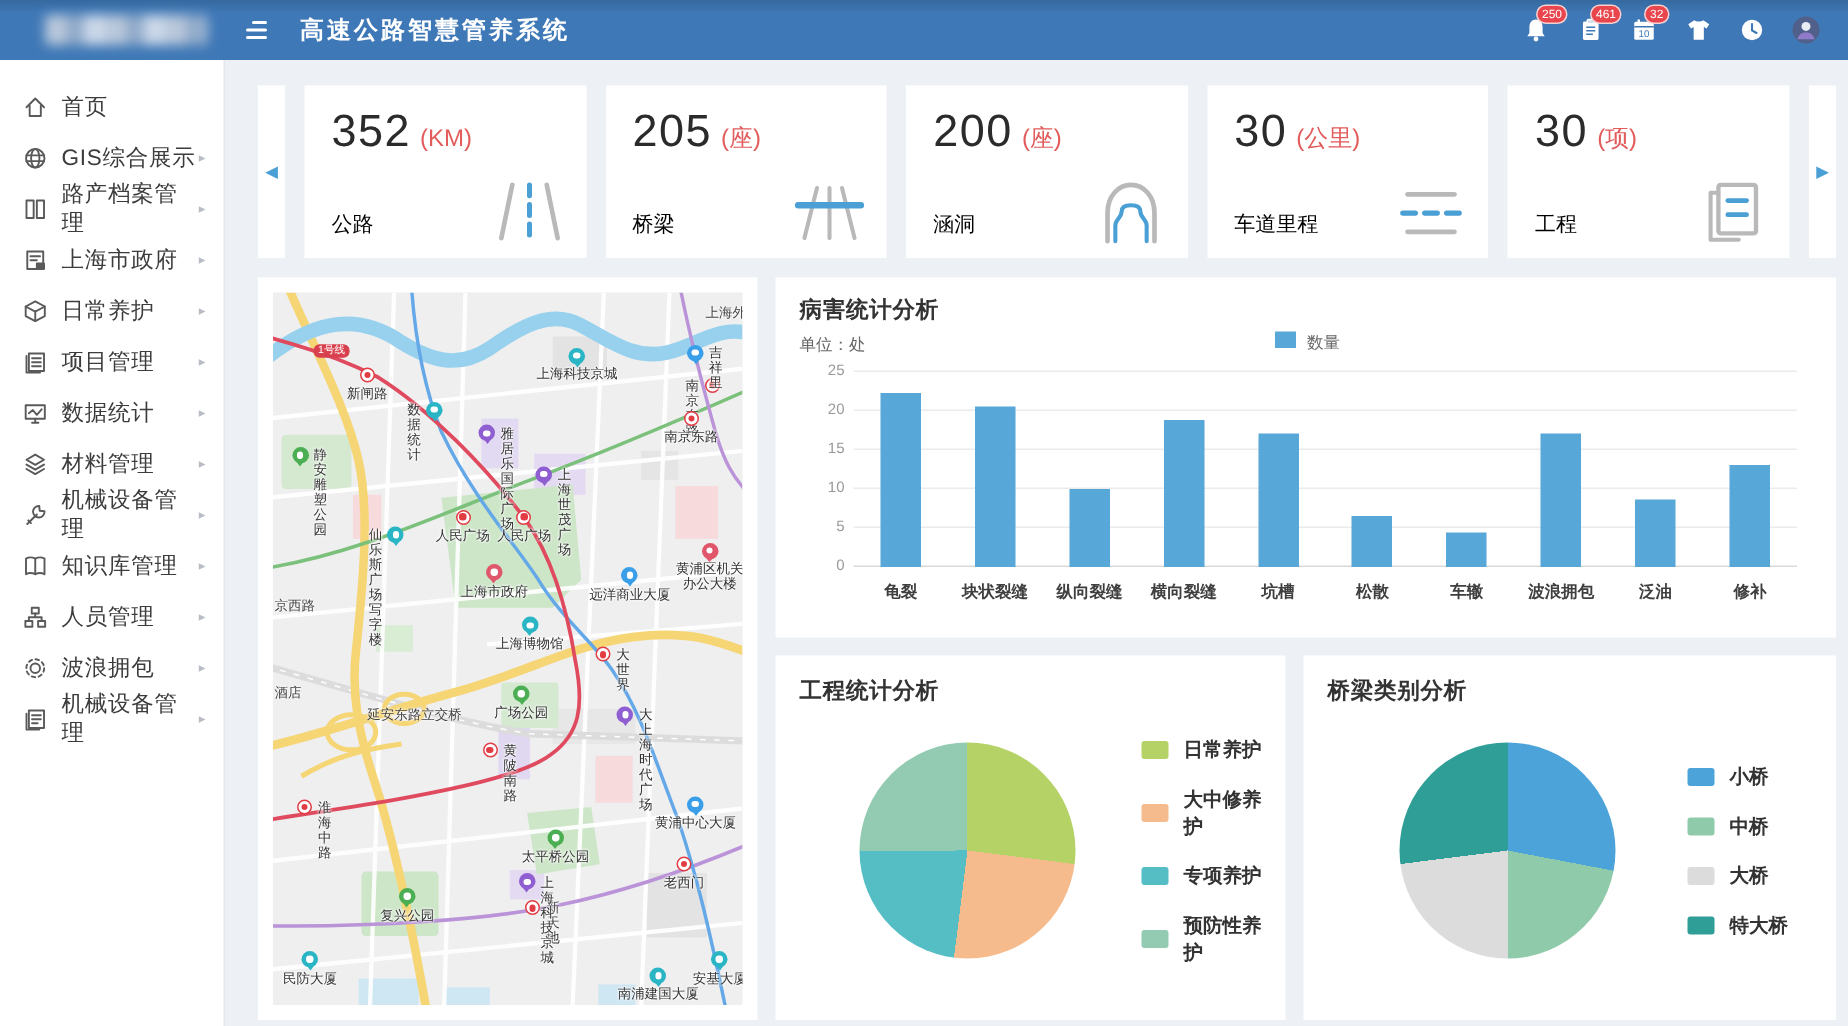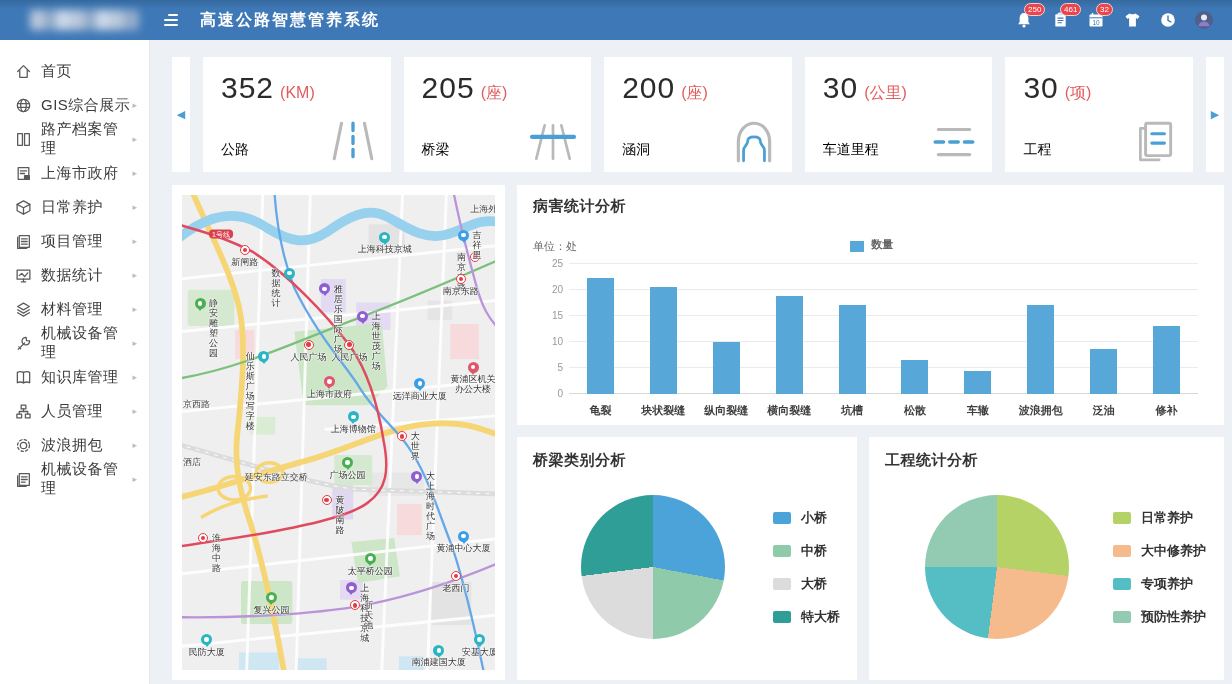--- a/index.html
+++ b/index.html
@@ -46,23 +46,23 @@
   .card-icon{position:absolute;right:14px;bottom:9px;width:48px;height:44px;}
 
   .grid{display:grid;grid-template-columns:333px 340px 355px;grid-template-rows:240px 243px;gap:12px 12px;}
   .panel{background:#fff;}
   .map-panel{grid-row:1/3;padding:10px;}
   .bar-panel{grid-column:2/4;padding:12px 16px 8px;}
   .pie-panel{padding:14px 16px;}
   .panel-title{font-size:15px;font-weight:bold;color:#333;letter-spacing:.5px;}
 
   
-  .chart-meta{position:relative;height:20px;margin-top:20px;}
+  .chart-meta{position:relative;height:20px;margin-top:4px;}
   .unit-label{font-size:11px;color:#666;}
-  .bar-legend{position:absolute;left:47%;top:1px;display:flex;align-items:flex-end;gap:7px;font-weight:bold;}
+  .bar-legend{position:absolute;left:47%;top:1px;display:flex;align-items:flex-start;gap:7px;}
   .bar-legend i{width:14px;height:11px;display:inline-block;}
   .bar-legend span{font-size:11px;color:#666;}
   .plot{position:relative;height:130px;margin:8px 10px 0 36px;}
   .gridline{position:absolute;left:0;right:0;height:0;border-top:1px solid #ebebeb;}
   .gridline.zero{border-top-color:#d9d9d9;}
   .gridline>span{position:absolute;left:-28px;top:-6px;width:22px;text-align:right;font-size:10px;color:#999;}
   .bars{position:absolute;left:0;right:0;top:0;bottom:0;display:flex;align-items:flex-end;}
   .bar-col{flex:1;display:flex;justify-content:center;align-items:flex-end;height:100%;}
   .bar{width:27px;}
   .xlabels{display:flex;margin:9px 10px 0 36px;}
@@ -617,20 +617,45 @@
           <span>坑槽</span>
           <span>松散</span>
           <span>车辙</span>
           <span>波浪拥包</span>
           <span>泛油</span>
           <span>修补</span>
         </div>
     </div>
 
     <div class="panel pie-panel">
+      <div class="panel-title">工程统计分析</div>
+      <div class="pie-wrap">
+        <div class="pie pie-2" id="pie2" style="background: conic-gradient(rgb(181, 210, 102) 0deg, rgb(181, 210, 102) 97.2deg, rgb(246, 187, 140) 97.2deg, rgb(246, 187, 140) 187.2deg, rgb(85, 190, 197) 187.2deg, rgb(85, 190, 197) 270deg, rgb(146, 203, 177) 270deg, rgb(146, 203, 177) 360deg);"></div>
+        <div class="pie-legend leg-2" id="leg2">
+            <div class="leg-item">
+              <div class="leg-swatch" style="background: rgb(181, 210, 102);"></div>
+              <span>日常养护</span>
+            </div>
+            <div class="leg-item">
+              <div class="leg-swatch" style="background: rgb(246, 187, 140);"></div>
+              <span>大中修养护</span>
+            </div>
+            <div class="leg-item">
+              <div class="leg-swatch" style="background: rgb(85, 190, 197);"></div>
+              <span>专项养护</span>
+            </div>
+            <div class="leg-item">
+              <div class="leg-swatch" style="background: rgb(146, 203, 177);"></div>
+              <span>预防性养护</span>
+            </div>
+          </div>
+      </div>
+    </div>
+
+    <div class="panel pie-panel">
       <div class="panel-title">桥梁类别分析</div>
       <div class="pie-wrap">
         <div class="pie pie-1" id="pie1" style="background: conic-gradient(rgb(75, 163, 217) 0deg, rgb(75, 163, 217) 100.8deg, rgb(143, 203, 170) 100.8deg, rgb(143, 203, 170) 180deg, rgb(220, 220, 220) 180deg, rgb(220, 220, 220) 262.8deg, rgb(47, 158, 150) 262.8deg, rgb(47, 158, 150) 360deg);"></div>
         <div class="pie-legend leg-1" id="leg1">
             <div class="leg-item">
               <div class="leg-swatch" style="background: rgb(75, 163, 217);"></div>
               <span>小桥</span>
             </div>
             <div class="leg-item">
               <div class="leg-swatch" style="background: rgb(143, 203, 170);"></div>
@@ -640,39 +665,14 @@
               <div class="leg-swatch" style="background: rgb(220, 220, 220);"></div>
               <span>大桥</span>
             </div>
             <div class="leg-item">
               <div class="leg-swatch" style="background: rgb(47, 158, 150);"></div>
               <span>特大桥</span>
             </div>
           </div>
       </div>
     </div>
-
-    <div class="panel pie-panel">
-      <div class="panel-title">工程统计分析</div>
-      <div class="pie-wrap">
-        <div class="pie pie-2" id="pie2" style="background: conic-gradient(rgb(181, 210, 102) 0deg, rgb(181, 210, 102) 97.2deg, rgb(246, 187, 140) 97.2deg, rgb(246, 187, 140) 187.2deg, rgb(85, 190, 197) 187.2deg, rgb(85, 190, 197) 270deg, rgb(146, 203, 177) 270deg, rgb(146, 203, 177) 360deg);"></div>
-        <div class="pie-legend leg-2" id="leg2">
-            <div class="leg-item">
-              <div class="leg-swatch" style="background: rgb(181, 210, 102);"></div>
-              <span>日常养护</span>
-            </div>
-            <div class="leg-item">
-              <div class="leg-swatch" style="background: rgb(246, 187, 140);"></div>
-              <span>大中修养护</span>
-            </div>
-            <div class="leg-item">
-              <div class="leg-swatch" style="background: rgb(85, 190, 197);"></div>
-              <span>专项养护</span>
-            </div>
-            <div class="leg-item">
-              <div class="leg-swatch" style="background: rgb(146, 203, 177);"></div>
-              <span>预防性养护</span>
-            </div>
-          </div>
-      </div>
-    </div>
   </div>
 </div>
 
 </body></html>

